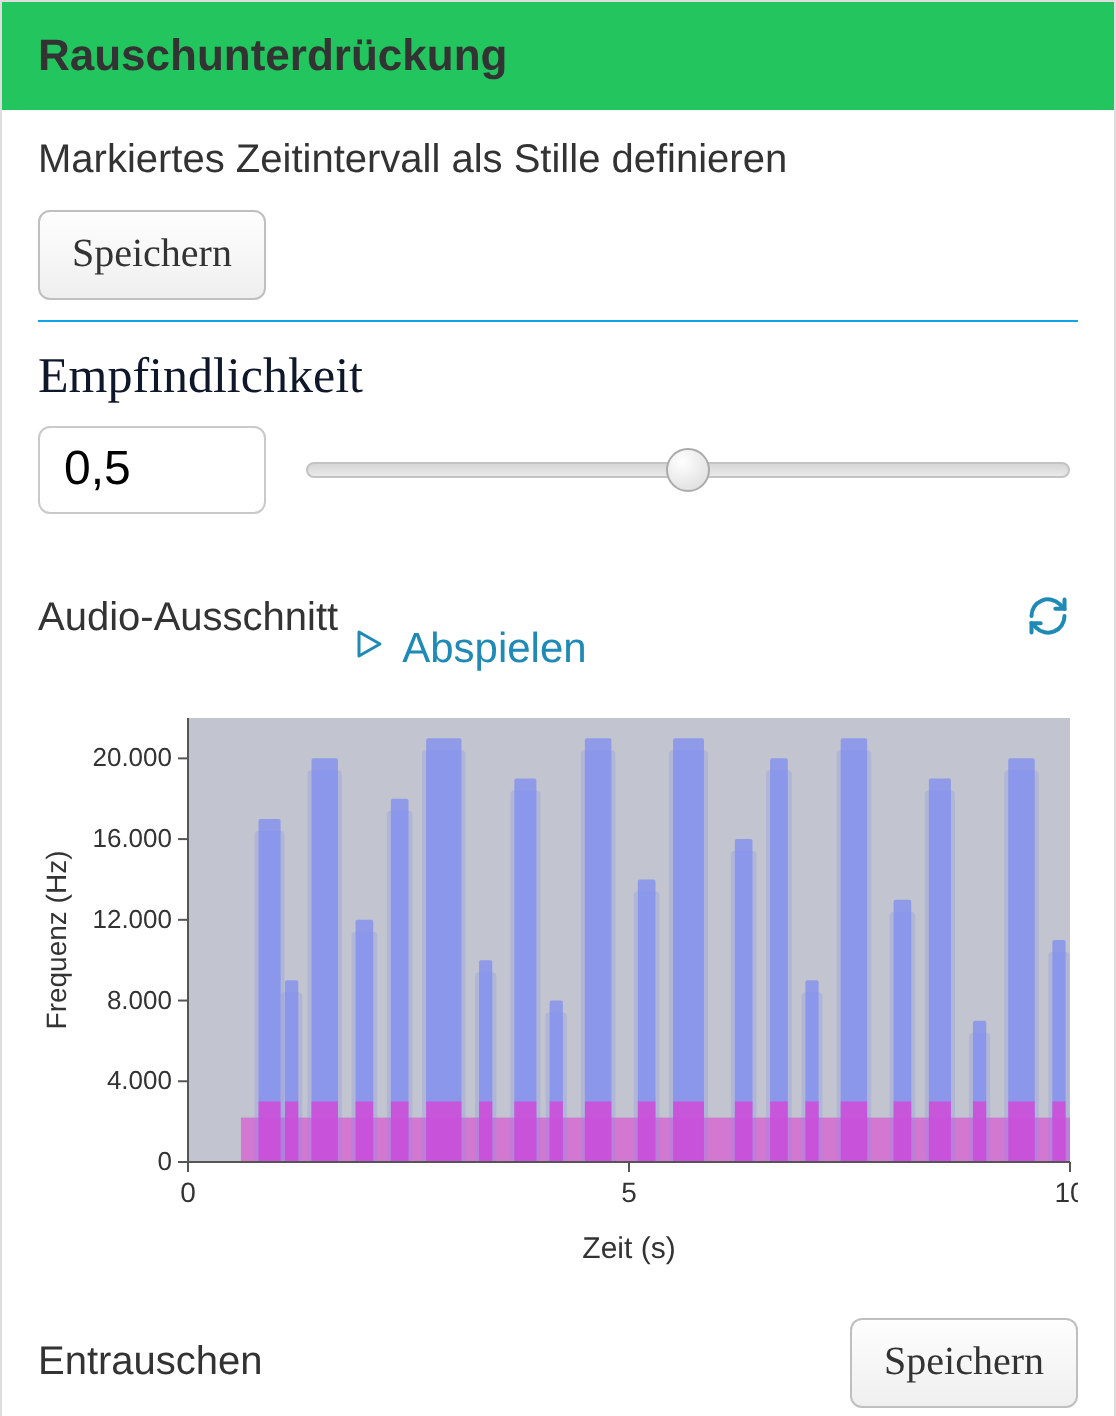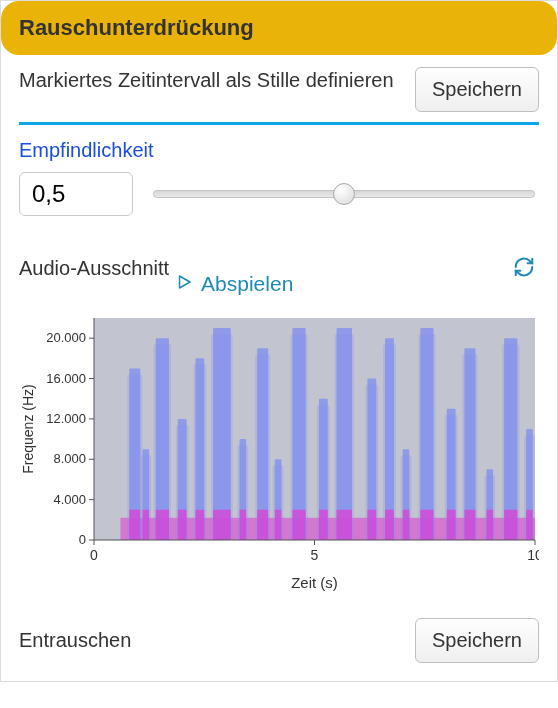--- a/index.html
+++ b/index.html
@@ -10,61 +10,63 @@
     width: 558px;
     height: 708px;
     overflow: hidden;
   }
   .panel {
     width: 558px;
     background: #fff;
     border: 1px solid #ddd;
   }
   .header {
-    background: #eab308;
+    background: #22c55e;
     padding: 14px 18px;
-    border-radius: 18px;
   }
   .header h1 {
     font-size: 22px;
     font-weight: 600;
     color: #333;
   }
   .body {
     padding: 12px 18px 18px 18px;
   }
   .row-silence {
     display: flex;
     align-items: flex-start;
     justify-content: space-between;
     gap: 12px;
     padding-bottom: 10px;
-    border-bottom: 3px solid #0ea5e9;
+    border-bottom: 1px solid #0ea5e9;
+    flex-direction: column;
   }
   .row-silence .label {
     font-size: 20px;
     color: #333;
     line-height: 1.3;
     flex: 1;
   }
   .btn {
     border: 1px solid #bfbfbf;
     border-radius: 6px;
     background: linear-gradient(#fefefe, #efefef);
     padding: 10px 16px;
     font-size: 20px;
     color: #333;
     cursor: pointer;
     white-space: nowrap;
+    font-family: Liberation Serif, serif;
   }
   .section-sens { padding-top: 14px; }
   .section-sens .sens-label {
-    font-size: 20px;
-    color: #1d4ed8;
+    font-size: 25px;
+    color: #0f172a;
     margin-bottom: 10px;
+    font-family: Liberation Serif, serif;
   }
   .sens-controls {
     display: flex;
     align-items: center;
     gap: 20px;
   }
   .num-input {
     width: 114px;
     height: 44px;
     border: 1px solid #c9c9c9;

